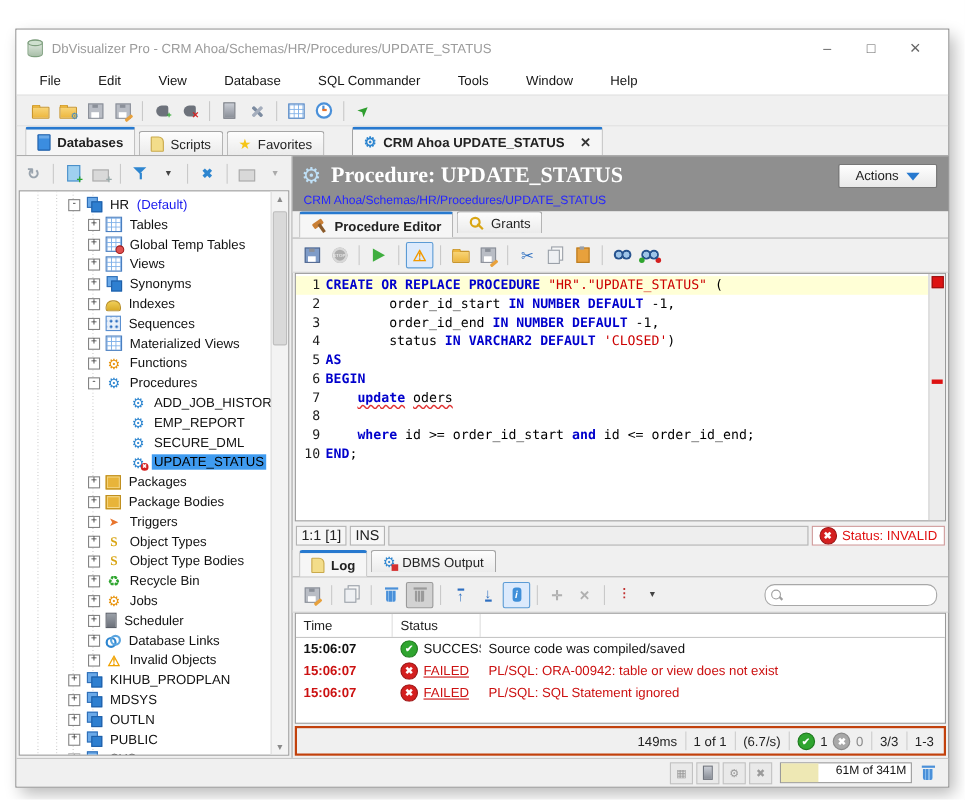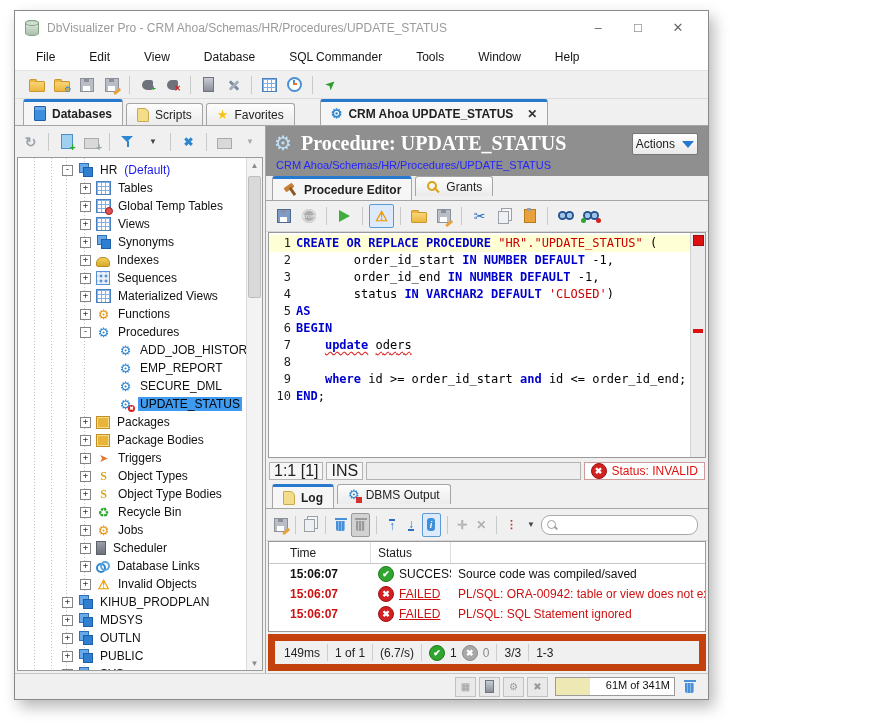--- a/index.html
+++ b/index.html
@@ -1,17 +1,17 @@
 <!DOCTYPE html>
 <html><head>
 <meta charset="utf-8">
 <style>
   html,body{margin:0;padding:0;background:#fff;font-family:"Liberation Sans",sans-serif;font-size:12px;color:#111;}
   .stage{position:relative;width:877px;height:727px;background:#fff;overflow:hidden;}
-  .window{position:absolute;left:14px;top:10px;width:695px;height:690px;background:#f0f0f0;border:1px solid #898989;box-shadow:5px 7px 14px rgba(0,0,0,.28);display:flex;flex-direction:column;box-sizing:border-box;}
+  .window{position:absolute;left:14px;top:26px;width:849px;height:690px;background:#f0f0f0;border:1px solid #898989;box-shadow:5px 7px 14px rgba(0,0,0,.28);display:flex;flex-direction:column;box-sizing:border-box;}
 
   
   .titlebar{height:33px;background:#fff;display:flex;align-items:center;padding:0 10px;flex:none;}
   .title-text{color:#9b9b9b;margin-left:8px;font-size:12px;}
   .win-controls{margin-left:auto;display:flex;align-items:center;gap:0;}
   .wbtn{width:40px;height:26px;display:flex;align-items:center;justify-content:center;color:#666;font-size:13px;}
   .menubar{height:26px;background:#fff;display:flex;align-items:center;padding-left:12px;gap:16px;flex:none;}
   .menu-item{padding:3px 9px;color:#151515;}
   .toolbar{height:27px;background:#f0f0f0;display:flex;align-items:center;padding-left:10px;gap:2px;border-top:1px solid #e3e3e3;border-bottom:1px solid #dcdcdc;flex:none;}
   .tbtn{width:23px;height:22px;display:flex;align-items:center;justify-content:center;position:relative;}
@@ -44,21 +44,21 @@
   .scr-arrow{height:14px;color:#8a8a8a;font-size:8px;display:flex;align-items:center;justify-content:center;flex:none;width:100%;}
   .scr-thumb{width:11px;height:120px;background:#d9d9d9;border:1px solid #bdbdbd;border-radius:2px;margin-top:4px;}
   .scr-fill{flex:1;}
 
   
   .right-panel{flex:1;display:flex;flex-direction:column;min-width:0;min-height:0;}
   .obj-header{height:50px;background:#8f8f8f;padding:5px 8px 0 8px;position:relative;flex:none;box-sizing:border-box;}
   .obj-title-row{display:flex;align-items:center;gap:9px;}
   .obj-title{color:#fff;font-weight:bold;font-size:20px;font-family:Liberation Serif, serif;}
   .obj-breadcrumb{color:#2525ff;font-size:11px;margin-top:4px;margin-left:2px;}
-  .actions-btn{position:absolute;right:10px;top:7px;background:linear-gradient(#ffffff,#e9e9e9);border:1px solid #777;border-radius:2px;padding:3px 3px;display:flex;align-items:center;gap:7px;font-size:12px;color:#222;}
+  .actions-btn{position:absolute;right:10px;top:7px;background:linear-gradient(#ffffff,#e9e9e9);border:1px solid #777;border-radius:2px;padding:3px 15px;display:flex;align-items:center;gap:7px;font-size:12px;color:#222;}
   .blue-arr{width:0;height:0;border-left:6px solid transparent;border-right:6px solid transparent;border-top:7px solid #2779cf;}
 
   .subtabs{height:24px;display:flex;align-items:flex-start;background:#f0f0f0;border-bottom:1px solid #a5a5a5;padding-left:6px;flex:none;}
   .subtabs .tab{height:20px;}
   .subtabs .tab.active{height:24px;}
 
   .etoolbar{height:30px;background:#f0f0f0;display:flex;align-items:center;padding-left:6px;gap:2px;border-bottom:1px solid #d6d6d6;flex:none;}
   .toggled{border:1px solid #5b9bd5;background:#dceafc;border-radius:2px;}
 
   .code-area{height:224px;flex:none;display:flex;background:#fff;border:1px solid #9a9a9a;margin:0 2px;min-height:0;font-family:"DejaVu Sans Mono",monospace;font-size:12px;overflow:hidden;}
@@ -68,39 +68,39 @@
   .lnum{width:22px;text-align:right;padding-right:5px;color:#1c1c1c;flex:none;}
   .kw{color:#0000cc;font-weight:bold;}
   .red{color:#cc0000;}
   .pl{color:#000;}
   .err{text-decoration:underline;text-decoration-style:wavy;text-decoration-color:#e03030;text-underline-offset:2px;margin-top:20px;}
   .ruler{width:14px;flex:none;background:#ececec;border-left:1px solid #d2d2d2;position:relative;}
   .rmark1{position:absolute;top:2px;left:2px;width:9px;height:9px;background:#dd1111;border:1px solid #991111;}
   .rmark2{position:absolute;top:43%;left:2px;width:10px;height:4px;background:#dd1111;}
 
   .estatus{height:22px;display:flex;align-items:center;gap:3px;padding:2px 3px;flex:none;}
-  .sbox{border:1px solid #b3b3b3;background:#f6f6f6;height:16px;line-height:15px;padding:0 4px;font-size:16px;color:#222;}
+  .sbox{border:1px solid #b3b3b3;background:#f6f6f6;height:16px;line-height:15px;padding:0 4px;font-size:13px;color:#222;}
   .sfield{flex:1;border:1px solid #b3b3b3;background:#eeeeee;height:16px;}
   .sstatus{border:1px solid #cf9a9a;background:#fff;color:#e01010;display:flex;align-items:center;gap:5px;padding:0 6px;height:16px;font-size:12px;}
 
   .log-toolbar{height:31px;background:#f0f0f0;display:flex;align-items:center;padding-left:6px;gap:2px;border-bottom:1px solid #d6d6d6;flex:none;}
   .search-box{margin-left:auto;margin-right:10px;width:150px;height:18px;border:1px solid #a8a8a8;border-radius:9px;background:#fff;display:flex;align-items:center;padding-left:5px;gap:4px;}
   .search-box input{border:none;outline:none;flex:1;font-size:11px;background:transparent;min-width:0;}
 
   .log-table{flex:1;margin:0 2px;border:1px solid #9a9a9a;background:#fff;min-height:0;overflow:hidden;display:flex;flex-direction:column;}
   .lt-header{display:flex;height:21px;align-items:center;border-bottom:1px solid #c6c6c6;background:#fff;flex:none;}
   .lt-h{padding:0 7px;border-right:1px solid #dedede;color:#222;height:100%;display:flex;align-items:center;box-sizing:border-box;}
-  .col-time{width:88px;flex:none;margin-left:14px;} .col-status{width:80px;flex:none;} .col-msg{flex:1;}
+  .col-time{width:88px;flex:none;} .col-status{width:80px;flex:none;} .col-msg{flex:1;}
   .lt-row{display:flex;height:20px;align-items:center;}
   .lt-c{padding:0 7px;box-sizing:border-box;display:flex;align-items:center;gap:5px;white-space:nowrap;overflow:hidden;}
   .bold{font-weight:bold;}
   .rdtxt{color:#cc1111;}
   .undl{text-decoration:underline;}
 
-  .log-status{height:23px;margin:2px;border:7px solid #c2410c;background:#f0f0f0;display:flex;align-items:center;justify-content:flex-start;padding:0 2px;flex:none;font-size:12px;color:#222;}
+  .log-status{height:23px;margin:2px;border:2px solid #c2410c;background:#f0f0f0;display:flex;align-items:center;justify-content:flex-end;padding:0 2px;flex:none;font-size:12px;color:#222;}
   .sbcell{border-left:1px solid #cdcdcd;padding:0 7px;height:17px;display:flex;align-items:center;gap:5px;}
   .sbcell:first-child{border-left:none;}
   .gray{color:#8a8a8a;}
 
   
   .app-status{height:25px;border-top:1px solid #c6c6c6;background:#f0f0f0;display:flex;align-items:center;justify-content:flex-end;gap:3px;padding:0 7px;flex:none;}
   .ssq{width:19px;height:18px;border:1px solid #c2c2c2;background:#e9e9e9;display:flex;align-items:center;justify-content:center;color:#9a9a9a;font-size:10px;}
   .memgauge{width:118px;height:17px;border:1px solid #9a9a9a;background:#fff;position:relative;margin-left:4px;}
   .memfill{position:absolute;left:0;top:0;bottom:0;width:34px;background:#eee8b4;}
   .memtext{position:absolute;right:4px;top:1px;font-size:11px;color:#111;}

